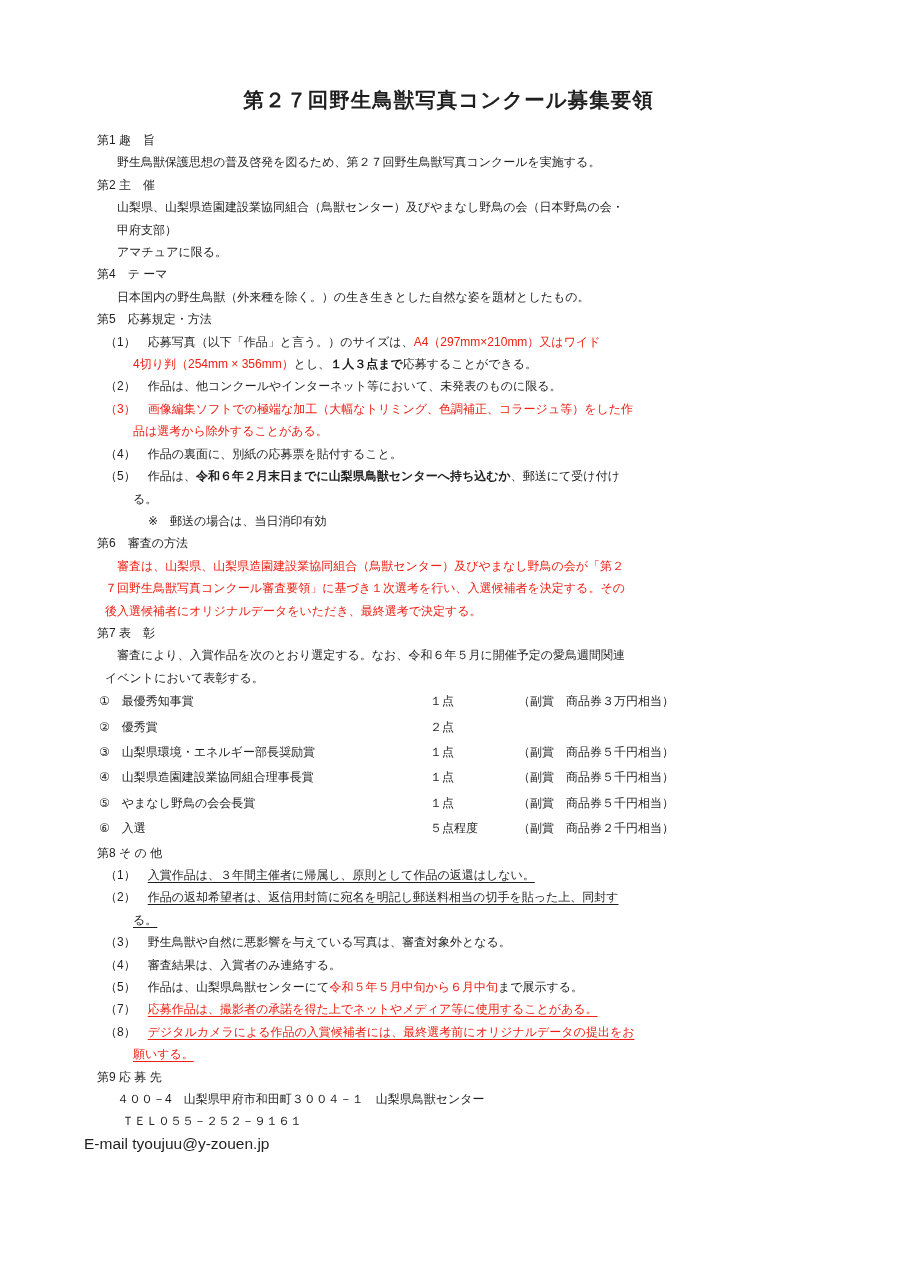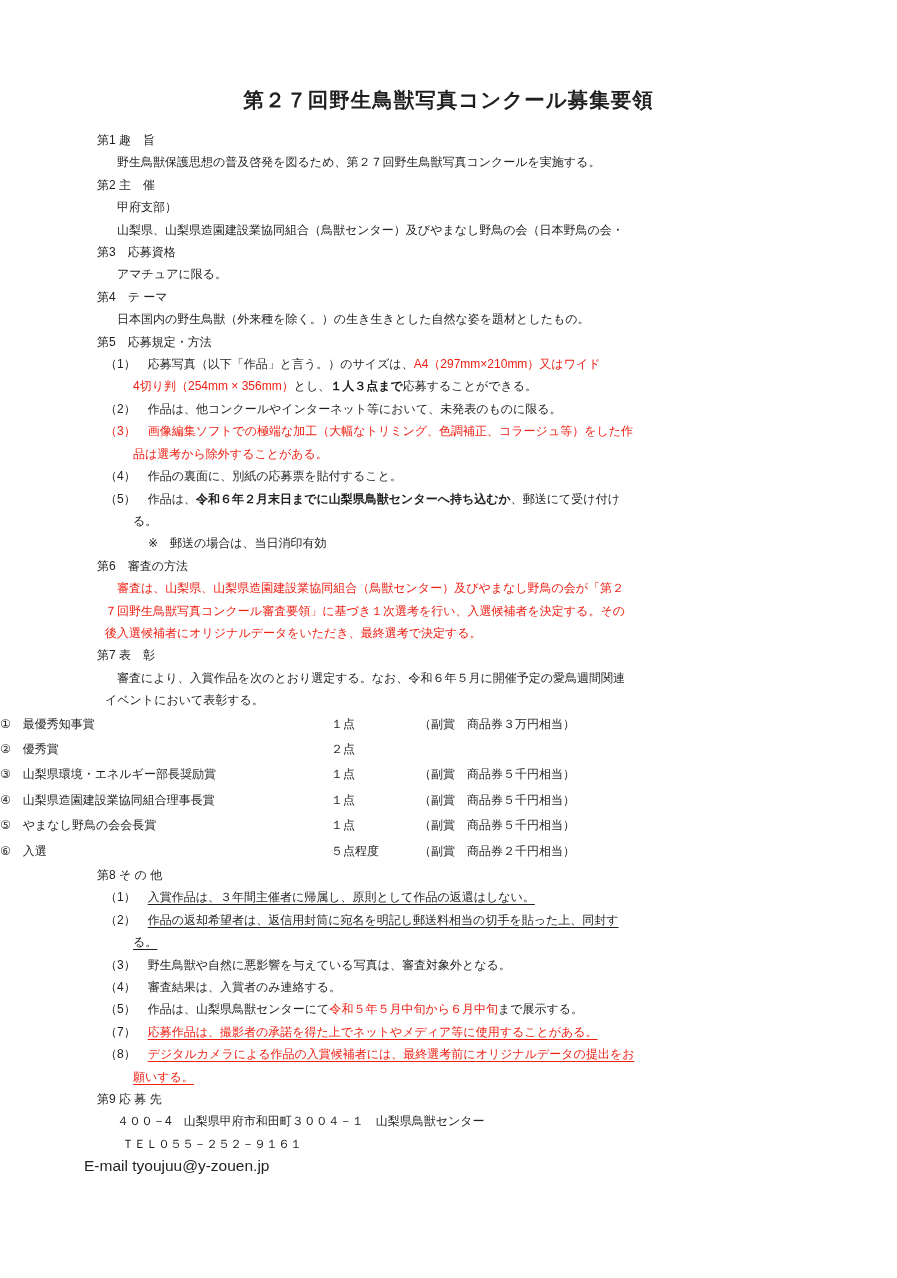--- a/index.html
+++ b/index.html
@@ -34,43 +34,43 @@
   }
   .k-h    {padding-left:97px;}
   .k-p    {padding-left:117px;}
   .k-item {padding-left:105px;}
   .k-cont {padding-left:133px;}
   .k-note {padding-left:148px;}
   .k-addr {padding-left:117px;}
   .k-tel  {padding-left:122px;}
   .k-email{padding-left:84px;font-size:15.5px;}
   .k-award{
+    padding-left:99px;
     line-height:25.4px;
     display:flex;
   }
   .award-label{width:331px;flex:0 0 auto;}
   .award-count{width:88px;flex:0 0 auto;}
   .award-prize{flex:0 0 auto;}
   .s-r {color:var(--red);}
   .s-b {font-weight:700;}
   .s-u {text-decoration:underline;text-underline-offset:3px;}
   .s-ru{color:var(--red);text-decoration:underline;text-underline-offset:3px;}
 </style>
 </head>
 <body>
 
 <div class="page">
   <h1 class="doc-title">第２７回野生鳥獣写真コンクール募集要領</h1>
   <div id="doc-lines">
       <div class="line k-h"><span>第1 趣　旨</span></div>
       <div class="line k-p"><span>野生鳥獣保護思想の普及啓発を図るため、第２７回野生鳥獣写真コンクールを実施する。</span></div>
       <div class="line k-h"><span>第2 主　催</span></div>
+      <div class="line k-p"><span>山梨県、山梨県造園建設業協同組合（鳥獣センター）及びやまなし野鳥の会（日本野鳥の会・</span></div>
       <div class="line k-p"><span>甲府支部）</span></div>
-      <div class="line k-p"><span>山梨県、山梨県造園建設業協同組合（鳥獣センター）及びやまなし野鳥の会（日本野鳥の会・</span></div>
-      <div class="line k-h"><span>第3　応募資格</span></div>
       <div class="line k-p"><span>アマチュアに限る。</span></div>
       <div class="line k-h"><span>第4　テ ーマ</span></div>
       <div class="line k-p"><span>日本国内の野生鳥獣（外来種を除く。）の生き生きとした自然な姿を題材としたもの。</span></div>
       <div class="line k-h"><span>第5　応募規定・方法</span></div>
       <div class="line k-item"><span>（1）　応募写真（以下「作品」と言う。）のサイズは、</span><span class="s-r">A4（297mm×210mm）又はワイド</span></div>
       <div class="line k-cont"><span class="s-r">4切り判（254mm × 356mm）</span><span>とし、</span><span class="s-b">１人３点まで</span><span>応募することができる。</span></div>
       <div class="line k-item"><span>（2）　作品は、他コンクールやインターネット等において、未発表のものに限る。</span></div>
       <div class="line k-item"><span class="s-r">（3）　画像編集ソフトでの極端な加工（大幅なトリミング、色調補正、コラージュ等）をした作</span></div>
       <div class="line k-cont"><span class="s-r">品は選考から除外することがある。</span></div>
       <div class="line k-item"><span>（4）　作品の裏面に、別紙の応募票を貼付すること。</span></div>

